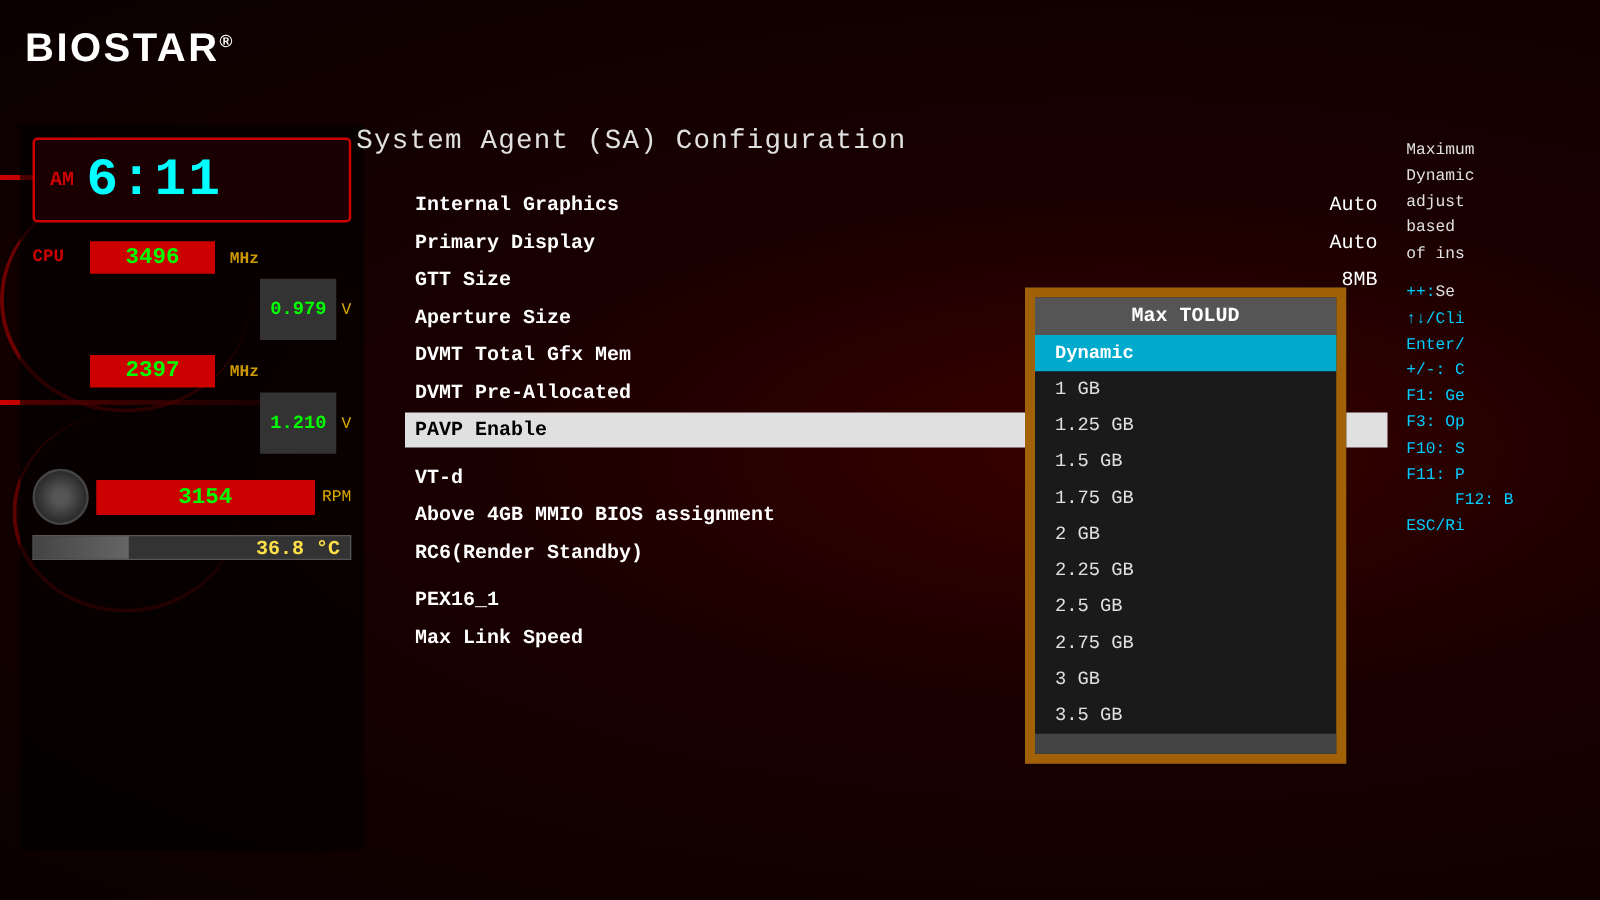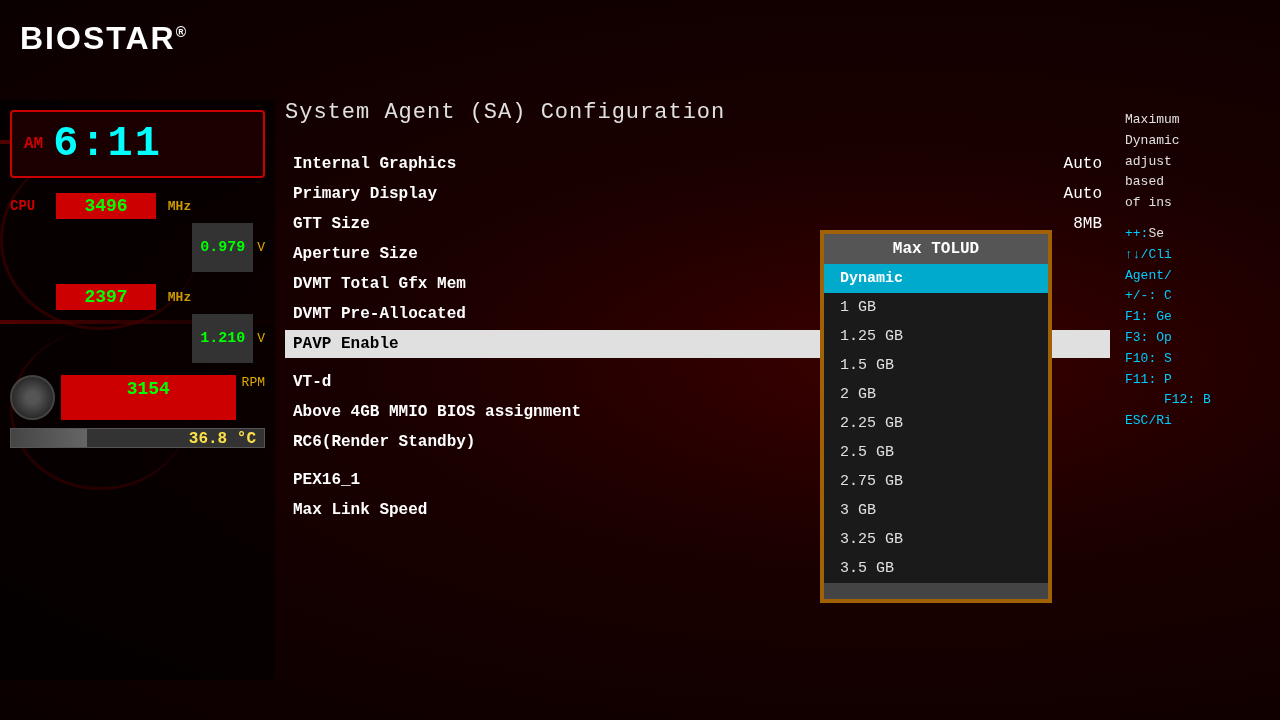--- a/index.html
+++ b/index.html
@@ -55,21 +55,21 @@
       color: white;
       font-size: 32px;
       font-weight: bold;
       font-family: Arial, sans-serif;
       letter-spacing: 2px;
     }
 
     
     .left-panel {
       position: absolute;
-      left: 0;
+      left: 16px;
       top: 100px;
       width: 275px;
       height: 580px;
       background: rgba(0,0,0,0.6);
       z-index: 5;
       padding: 10px;
     }
 
     
     .clock-display {
@@ -166,20 +166,21 @@
     .menu-table {
       width: 100%;
     }
 
     .menu-row {
       display: flex;
       justify-content: space-between;
       align-items: center;
       padding: 5px 8px;
       margin-bottom: 2px;
+      margin-left: 39px;
     }
     .menu-row.selected {
       background: #e0e0e0;
     }
 
     .menu-item-label {
       color: #ffffff;
       font-size: 16px;
       font-family: 'Courier New', monospace;
       font-weight: bold;
@@ -196,23 +197,23 @@
 
     .menu-separator {
       height: 8px;
     }
 
     
     .dropdown-popup {
       position: absolute;
       left: 820px;
       top: 230px;
-      width: 232px;
+      width: 257px;
       background: #1a1a1a;
-      border: 4px solid #a16207;
+      border: 8px solid #a16207;
       z-index: 20;
     }
 
     .dropdown-title {
       background: #555;
       color: #ffffff;
       font-size: 16px;
       font-family: 'Courier New', monospace;
       text-align: center;
       padding: 6px;
@@ -305,20 +306,21 @@
       font-weight: bold;
       padding: 16px 8px;
     }
     .voltage-unit {
       color: #ddaa00;
       font-size: 13px;
     }
 
     .fan-rpm-row {
       display: flex;
+      align-items: center;
       gap: 6px;
       margin-bottom: 4px;
     }
     .fan-circle {
       width: 45px;
       height: 45px;
       background: radial-gradient(circle at 50% 50%, #555 20%, #222 80%);
       border-radius: 50%;
       border: 2px solid #444;
       flex-shrink: 0;
@@ -449,42 +451,42 @@
 
 </div>
 
 <div class="dropdown-popup" id="dropdown-container">
 
 <div class="dropdown-title">Max TOLUD</div>
     <div class="dropdown-item active">Dynamic</div>
     <div class="dropdown-item">1 GB</div>
     <div class="dropdown-item">1.25 GB</div>
     <div class="dropdown-item">1.5 GB</div>
+    <div class="dropdown-item">1.75 GB</div>
     <div class="dropdown-item">2 GB</div>
     <div class="dropdown-item">2.25 GB</div>
     <div class="dropdown-item">2.5 GB</div>
     <div class="dropdown-item">2.75 GB</div>
     <div class="dropdown-item">3 GB</div>
-    <div class="dropdown-item">3.25 GB</div>
     <div class="dropdown-item">3.5 GB</div>
     <div class="dropdown-scrollbar"></div>
   </div>
 
 <div class="right-panel">
   <div class="help-text" id="help-text-container">
 
   <div style="color: rgb(224, 224, 224); font-size: 13px;">Maximum</div>
       <div style="color: rgb(224, 224, 224); font-size: 13px;">Dynamic</div>
       <div style="color: rgb(224, 224, 224); font-size: 13px;">adjust</div>
       <div style="color: rgb(224, 224, 224); font-size: 13px;">based</div>
       <div style="color: rgb(224, 224, 224); font-size: 13px;">of ins</div>
       <div style="height: 10px;"></div>
       <div style="font-size: 13px; color: rgb(224, 224, 224);"><span style="color:#00ccff">++:</span>Se</div>
       <div style="font-size: 13px; color: rgb(224, 224, 224);"><span style="color:#00ccff">↑↓/Cli</span></div>
-      <div style="font-size: 13px; color: rgb(224, 224, 224);"><span style="color:#00ccff">Agent/</span></div>
+      <div style="font-size: 13px; color: rgb(224, 224, 224);"><span style="color:#00ccff">Enter/</span></div>
       <div style="font-size: 13px; color: rgb(224, 224, 224);"><span style="color:#00ccff">+/-: C</span></div>
       <div style="font-size: 13px; color: rgb(224, 224, 224);"><span style="color:#00ccff">F1: Ge</span></div>
       <div style="font-size: 13px; color: rgb(224, 224, 224);"><span style="color:#00ccff">F3: Op</span></div>
       <div style="font-size: 13px; color: rgb(224, 224, 224);"><span style="color:#00ccff">F10: S</span></div>
       <div style="font-size: 13px; color: rgb(224, 224, 224);"><span style="color:#00ccff">F11: P</span></div>
       <div style="font-size: 13px; color: rgb(224, 224, 224); margin-left: 39px;"><span style="color:#00ccff">F12: B</span></div>
       <div style="font-size: 13px; color: rgb(224, 224, 224);"><span style="color:#00ccff">ESC/Ri</span></div>
     </div>
 </div>
 

